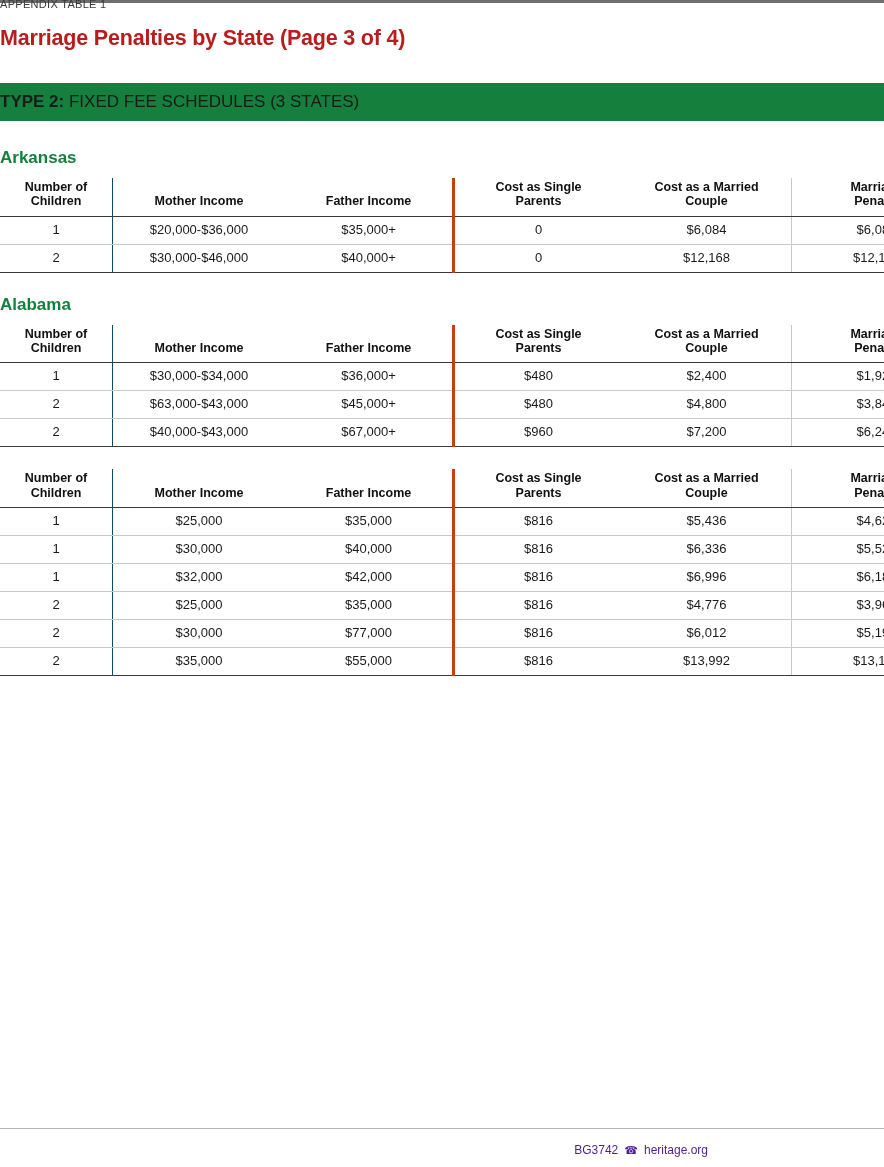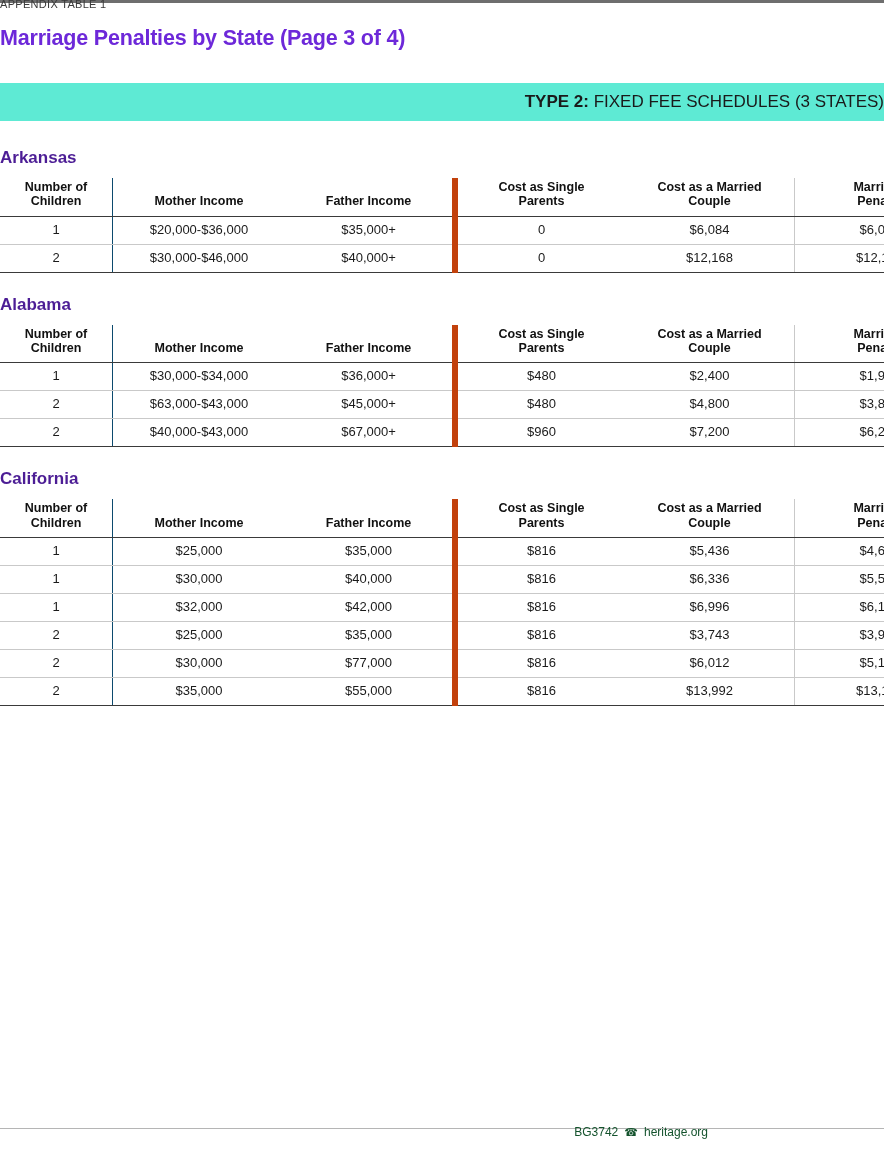--- a/index.html
+++ b/index.html
@@ -37,33 +37,33 @@
     letter-spacing: 0.3px;
     color: #3b3b3b;
     font-family: "Liberation Sans", sans-serif;
   }
   .title {
     position: absolute;
     top: 26px;
     left: 0;
     font-size: 21.5px;
     font-weight: bold;
-    color: #6d28d9;
+    color: #b91c1c;
     letter-spacing: -0.2px;
   }
   .type-band {
     position: absolute;
     top: 83px;
     left: 0;
     width: 884px;
     height: 38px;
-    background: #5eead4;
+    background: #15803d;
     display: flex;
     align-items: center;
-    justify-content: flex-end;
+    justify-content: flex-start;
     box-sizing: border-box;
   }
   .type-band-text {
     font-size: 17px;
     color: #1a1a1a;
   }
   .type-band-text b {
     font-weight: bold;
   }
   .sections {
@@ -71,21 +71,21 @@
     top: 148px;
     left: 0;
     width: 884px;
   }
   .section {
     margin-bottom: 22px;
   }
   .state-name {
     font-size: 17px;
     font-weight: bold;
-    color: #4c1d95;
+    color: #15803d;
     margin: 0 0 10px 0;
     padding-left: 0;
   }
   table.data {
     border-collapse: collapse;
     width: 884px;
     table-layout: fixed;
   }
   table.data th {
     font-size: 12.5px;
@@ -109,28 +109,28 @@
   table.data tr.last-row td {
     border-bottom: 1.5px solid #3a3a3a;
   }
   .c0 { width: 100px; }
   .c1 { width: 160px; }
   .c2 { width: 155px; }
   .c3 { width: 155px; }
   .c4 { width: 157px; }
   .c5 { width: 157px; }
   table.data th.c1, table.data td.c1 { border-left: 1px solid #0c4a6e; }
-  table.data th.c3, table.data td.c3 { border-left: 6px solid #c2410c; }
+  table.data th.c3, table.data td.c3 { border-left: 3px solid #c2410c; }
   table.data th.c5, table.data td.c5 { border-left: 1px solid #c9c9c9; }
   .footer {
     position: absolute;
-    bottom: 28px;
+    bottom: 10px;
     right: 0;
     font-size: 12px;
-    color: #14532d;
+    color: #4c1d95;
     display: flex;
     align-items: center;
     gap: 6px;
   }
   .footer .phone-icon {
     font-size: 11px;
   }
   .bottom-rule {
     position: absolute;
     bottom: 38px;
@@ -251,21 +251,20 @@
             <td class="c2">$67,000+</td>
             <td class="c3">$960</td>
             <td class="c4">$7,200</td>
             <td class="c5">$6,240</td>
           </tr>
         </tbody>
       </table>
     </div>
 
     <div class="section">
-      <div class="state-name">California</div>
       <table class="data">
         <thead>
           <tr>
             <th class="c0">
               <span>Number of</span><br>
               <span>Children</span>
             </th>
             <th class="c1">Mother Income</th>
             <th class="c2">Father Income</th>
             <th class="c3">
@@ -305,21 +304,21 @@
             <td class="c2">$42,000</td>
             <td class="c3">$816</td>
             <td class="c4">$6,996</td>
             <td class="c5">$6,180</td>
           </tr>
           <tr>
             <td class="c0">2</td>
             <td class="c1">$25,000</td>
             <td class="c2">$35,000</td>
             <td class="c3">$816</td>
-            <td class="c4">$3,743</td>
+            <td class="c4">$4,776</td>
             <td class="c5">$3,960</td>
           </tr>
           <tr>
             <td class="c0">2</td>
             <td class="c1">$30,000</td>
             <td class="c2">$77,000</td>
             <td class="c3">$816</td>
             <td class="c4">$6,012</td>
             <td class="c5">$5,194</td>
           </tr>

